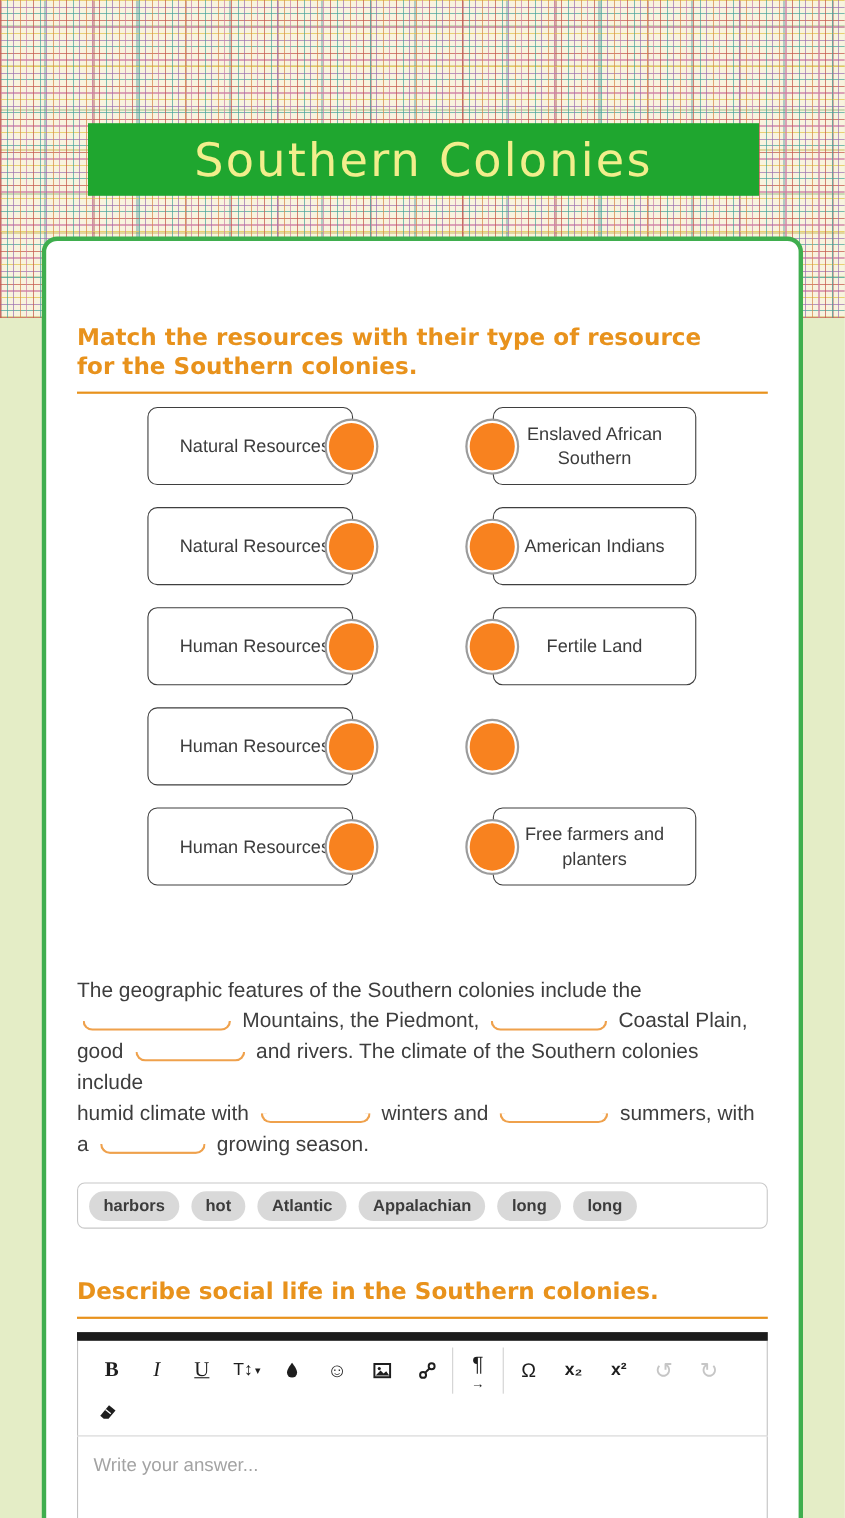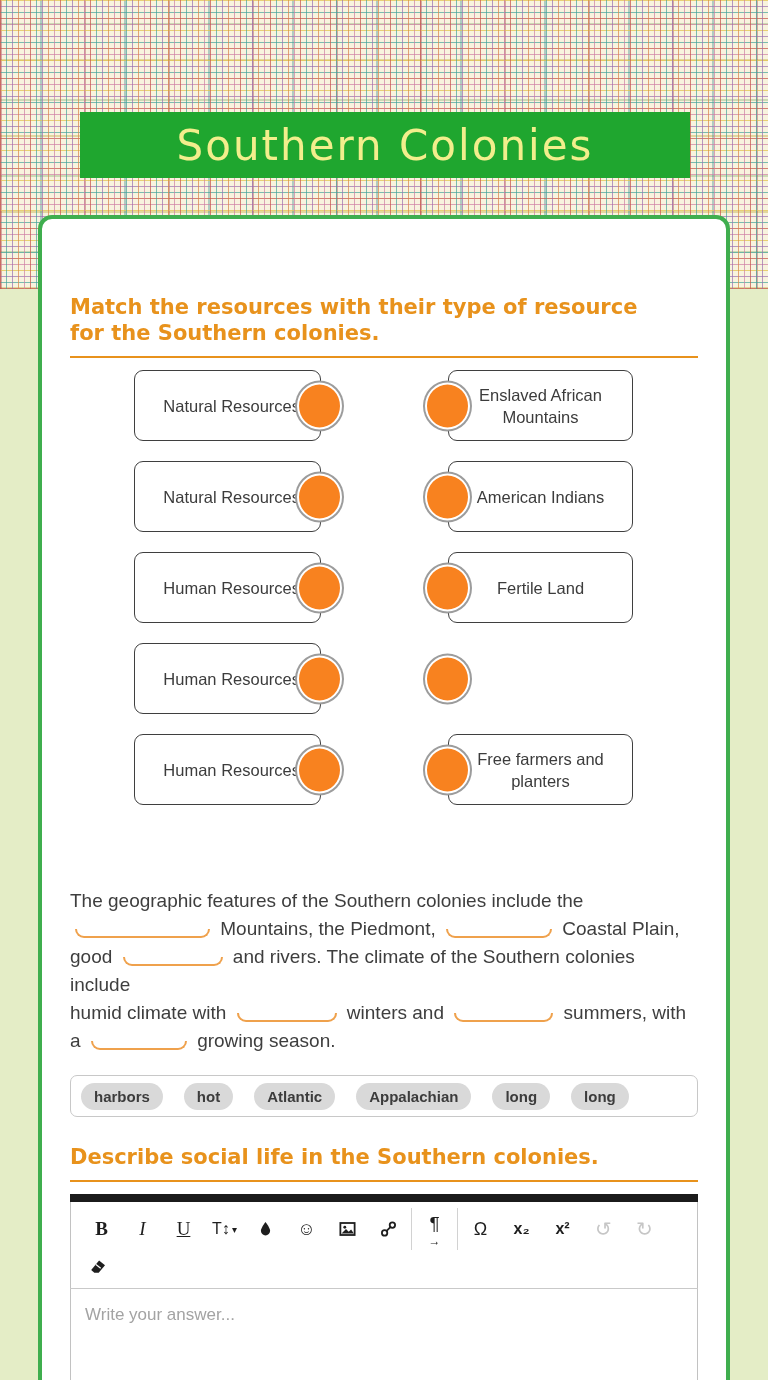--- a/index.html
+++ b/index.html
@@ -106,31 +106,31 @@
     border:2px solid var(--blank-underline, #efa14c); border-top:none;
     border-radius:0 0 9px 9px;
     vertical-align:-3px; margin:0 5px;
   }
 
   
   .word-bank {
     margin-top:20px; width:628px; height:42px;
     border:1px solid #c8c8c8; border-radius:7px;
     padding:6px 10px;
-    display:flex; align-items:center; gap:21px;
+    display:flex; align-items:center; gap:11px;
   }
   .pill {
     background:#d9d9d9; color:#3c3c3c;
     font-size:15px; font-weight:bold;
     padding:5px 13px; border-radius:16px;
     white-space:nowrap; cursor:pointer;
   }
 
   
-  .describe-section { margin-top:27px; }
+  .describe-section { margin-top:44px; }
 
   
   .editor { margin-top:8px; width:628px; }
   .editor-topbar { height:8px; background:#1b1b1b; }
   .toolbar {
     border-left:1px solid #c2c2c2; border-right:1px solid #c2c2c2;
     background:#fff;
   }
   .tb-row1 { display:flex; align-items:stretch; padding:6px 10px 2px 10px; }
   .tb-row2 { display:flex; align-items:center; padding:2px 10px 10px 14px; }
@@ -179,21 +179,21 @@
       <section data-name="match-section">
         <h2 class="section-heading" data-name="match-section-heading">Match the resources with their type of resource for the Southern colonies.</h2>
         <hr class="section-rule" data-name="section-divider">
         <div class="match-grid" id="match-grid" data-name="match-grid">
   <div class="match-row" data-name="match-row">
     <div class="match-box left" data-name="match-left-box">
       <span data-name="match-left-label">Natural Resources</span>
     </div>
     <span class="connector cl" data-name="connector-dot-icon"></span>
     <div class="match-box right" data-name="match-right-box">
-      <span data-name="match-right-label">Enslaved African Mountains</span>
+      <span data-name="match-right-label">Enslaved African Southern</span>
     </div>
     <span class="connector cr" data-name="connector-dot-icon"></span>
   </div>
 
   <div class="match-row" data-name="match-row">
     <div class="match-box left" data-name="match-left-box">
       <span data-name="match-left-label">Natural Resources</span>
     </div>
     <span class="connector cl" data-name="connector-dot-icon"></span>
     <div class="match-box right" data-name="match-right-box">

